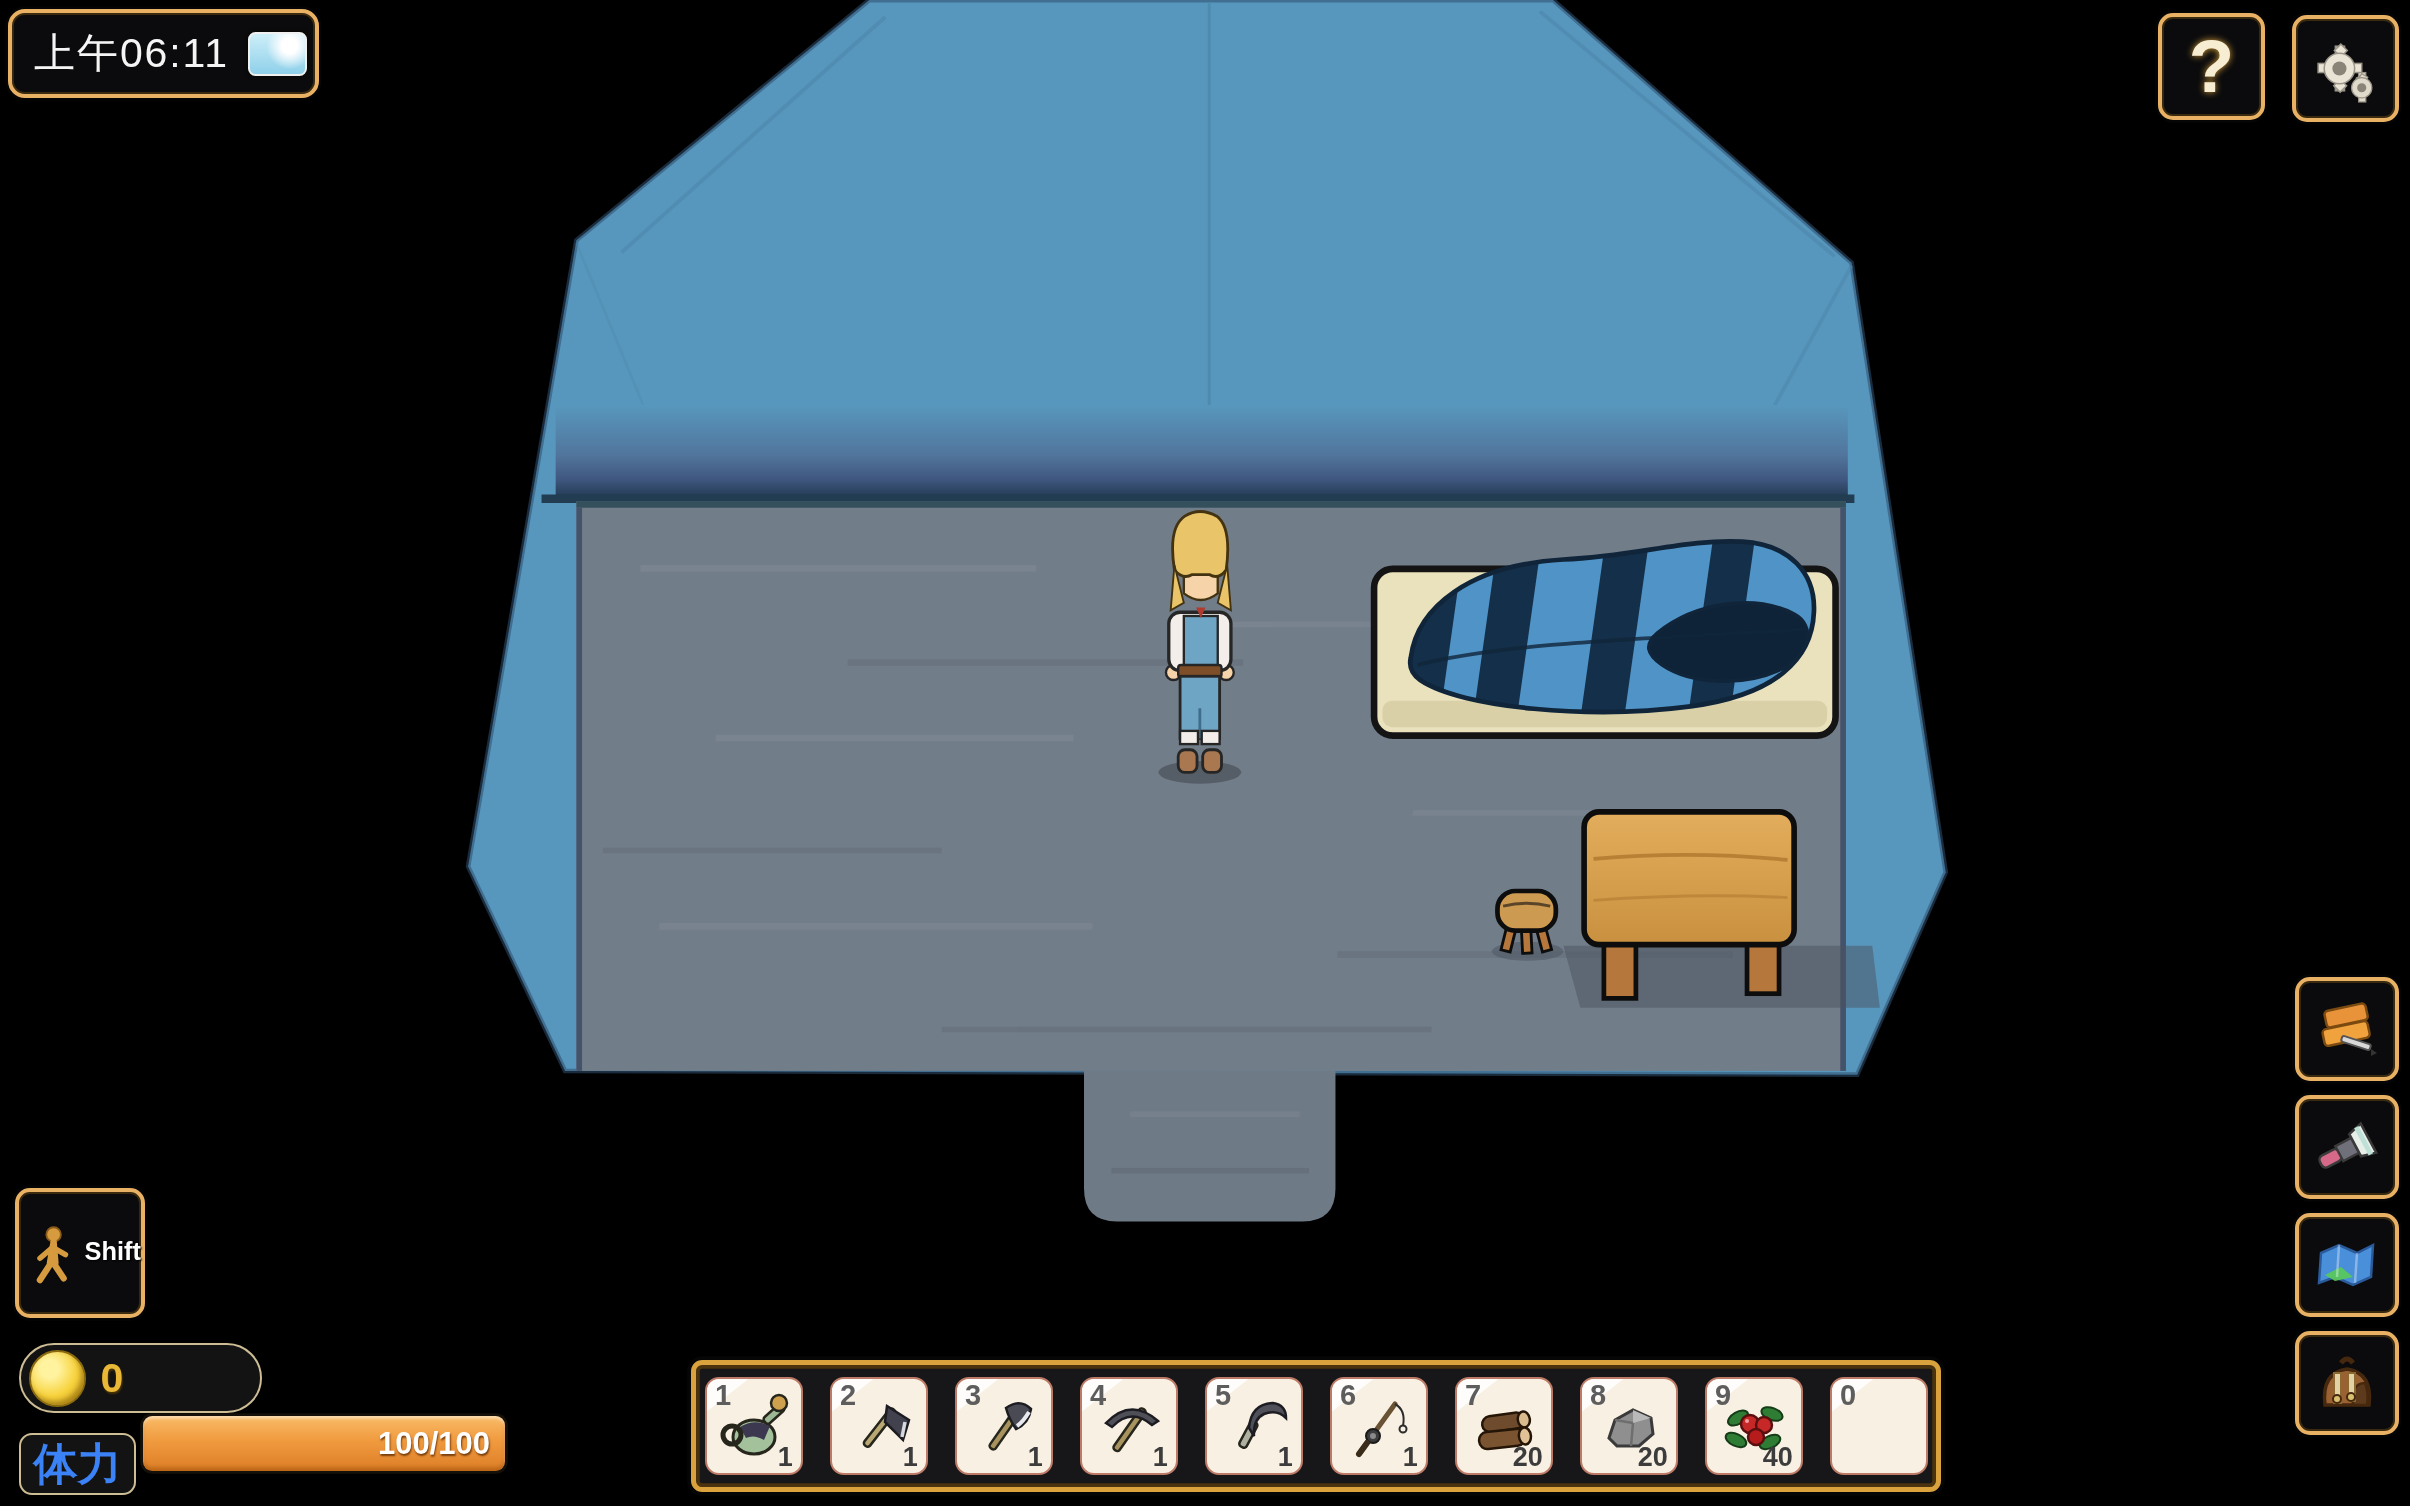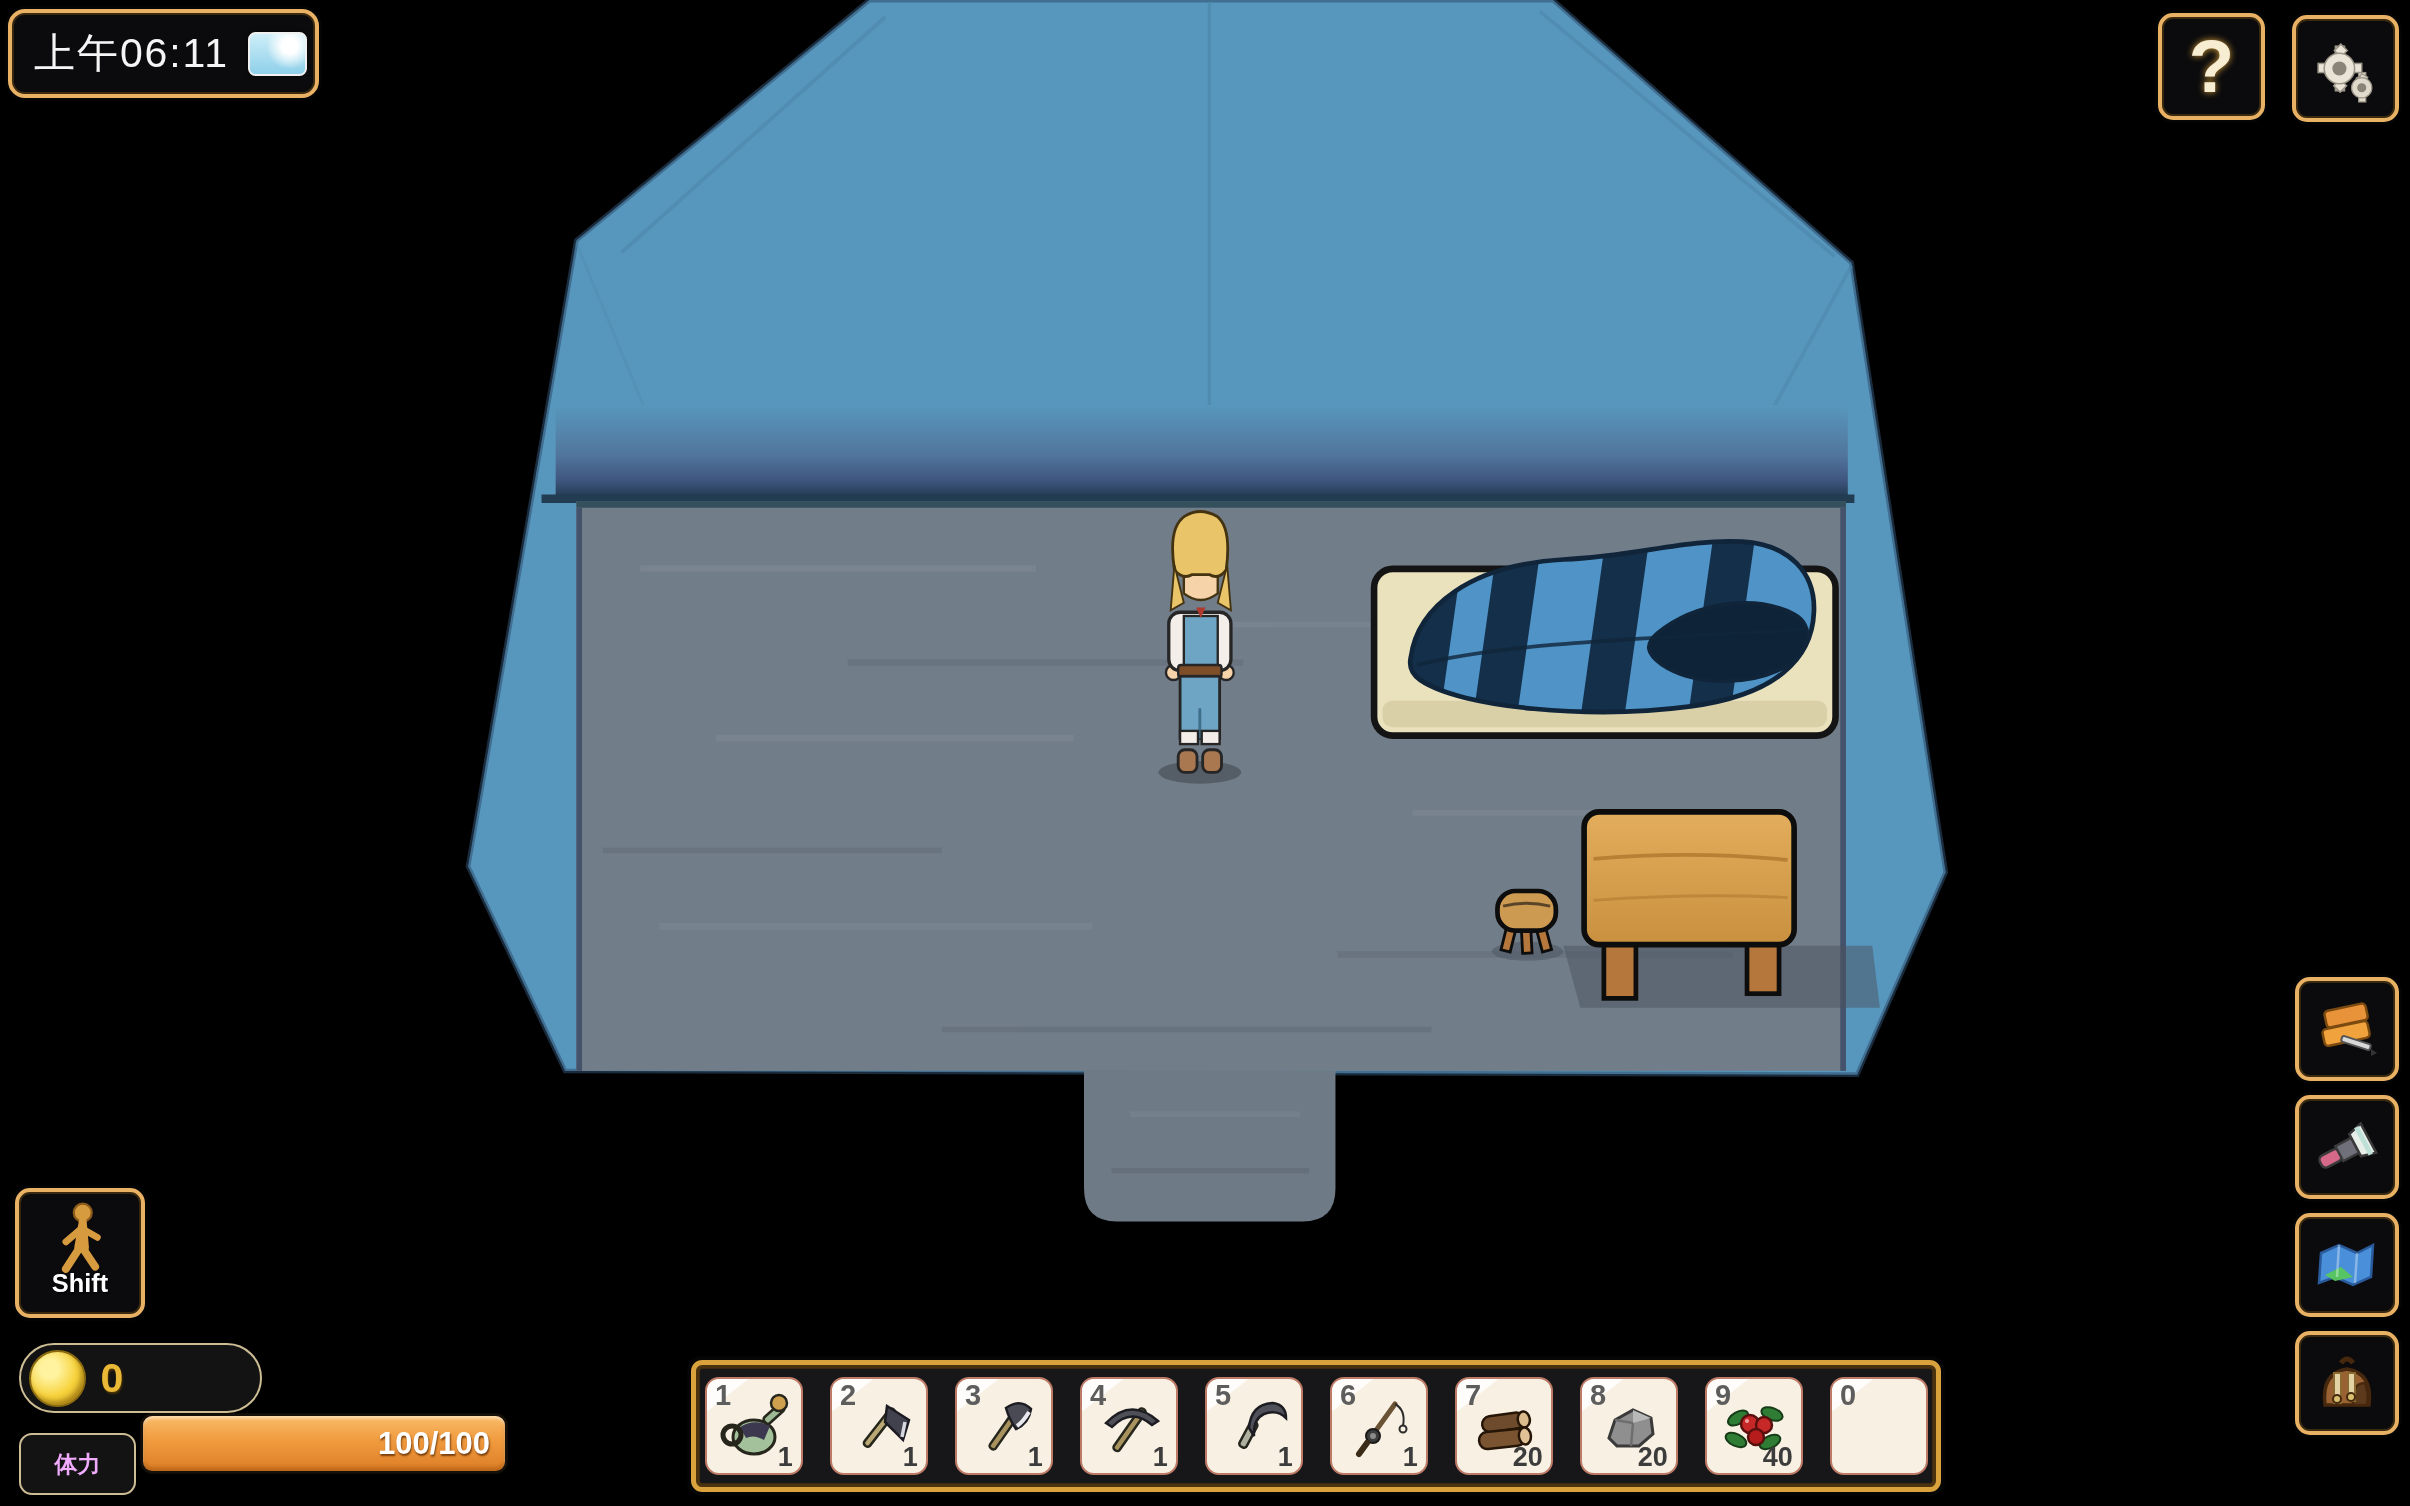--- a/index.html
+++ b/index.html
@@ -20,36 +20,36 @@
             display:flex;align-items:center;gap:19px;padding:0 22.6px;box-sizing:border-box;}
   .time-text{color:#f5f5f5;font-size:41px;letter-spacing:1.9px;white-space:nowrap;}
   .weather-icon{width:55px;height:40px;border-radius:7.5px;border:2.8px solid #f0f0f0;flex:0 0 auto;
       background:radial-gradient(circle at 72% 30%, #ffffff 0 16%, rgba(255,255,255,0) 48%),
                  linear-gradient(180deg,#cdeef8,#8fd0ea);
       box-shadow:0 0 4.7px rgba(0,0,0,.7);}
 
   .qmark{color:#f7edd2;font-size:75px;font-weight:bold;text-shadow:0 0 7.5px #d9a23c;line-height:1;}
 
   
-  .shift-btn{flex-direction:column;justify-content:flex-start;padding-top:5.6px;text-align:right;}
+  .shift-btn{justify-content:flex-start;padding-top:5.6px;text-align:right;}
   .shift-label{color:#fff;font-size:25.4px;font-weight:bold;margin-top:-9.4px;
                text-shadow:0.9px 0.9px 1.9px #000;}
 
   
   .coin-pill{position:absolute;left:19px;top:1343px;width:243px;height:70px;background:#131313;
              border:2.8px solid #cdbd94;border-radius:38px;display:flex;align-items:center;
              gap:15px;padding:0 7.5px;box-sizing:border-box;}
   .coin-icon{width:53px;height:53px;border-radius:50%;flex:0 0 auto;
              background:radial-gradient(circle at 35% 32%, #fff3a0 0 18%, #f7d23c 55%, #caa01e);
              border:2.8px solid #8a6a10;box-shadow:inset -2.8px -3.8px 5.6px rgba(120,80,0,.5);}
   .coin-value{color:#e9b836;font-size:41px;font-weight:bold;text-shadow:0.9px 1.9px 1.9px #4a3505;}
 
   .stamina-label{position:absolute;left:19px;top:1433px;width:117px;height:62px;background:#131313;
                  border:2.8px solid #cdbd94;border-radius:13px;display:flex;align-items:center;
-                 justify-content:center;color:#f0abfc;font-size:23px;font-weight:bold;box-sizing:border-box;}
+                 justify-content:center;color:#3b82f6;font-size:44px;font-weight:bold;box-sizing:border-box;}
   .stamina-bar{position:absolute;left:143px;top:1416px;width:362px;height:55px;border-radius:9.4px;
                background:linear-gradient(180deg,#f9bc68 0%,#f09a3e 45%,#dd7e27 100%);
                box-shadow:0 0 0 2.8px #15100a, inset 0 2.8px 2.8px rgba(255,255,255,.45), inset 0 -3.8px 3.8px rgba(140,70,0,.4);
                display:flex;align-items:center;justify-content:flex-end;box-sizing:border-box;padding-right:15px;}
   .stamina-value{color:#ffffff;font-size:31px;font-weight:bold;text-shadow:0.9px 1.9px 1.9px rgba(90,40,0,.8);}
 
   
   .hotbar{position:absolute;left:691px;top:1360px;width:1250px;height:132px;background:#17171a;
           border:5.6px solid #d9a23c;border-radius:11.3px;
           box-shadow:0 0 0 3.8px #060606, inset 0 0 0 3.8px #4a330e;

